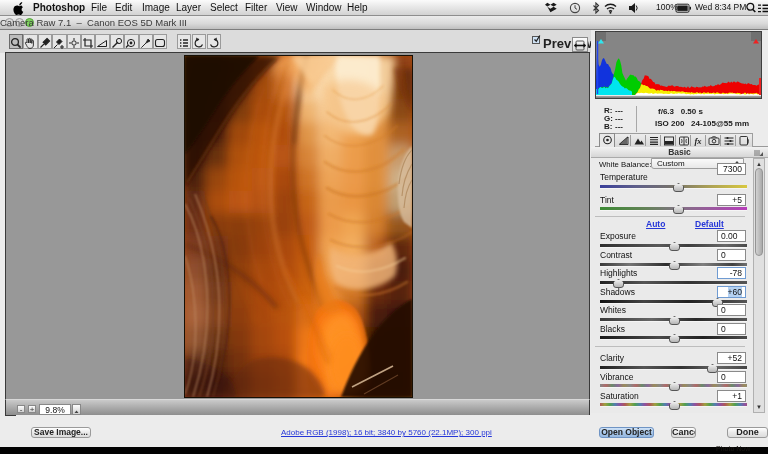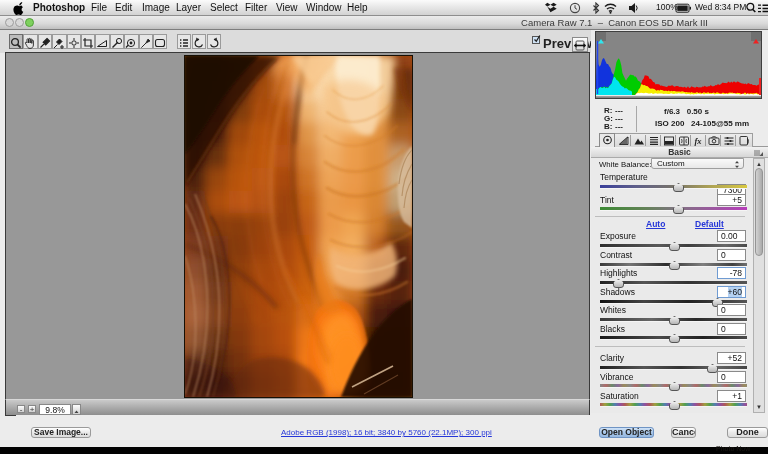--- a/index.html
+++ b/index.html
@@ -11,21 +11,21 @@
     background:linear-gradient(#fbfbfb,#e8e8e8 45%,#d2d2d2);
     border-bottom:1px solid #8e8e8e;box-sizing:border-box;}
   #menubar .mi{position:absolute;top:0;height:16px;line-height:15px;
     font-size:10px;color:#111;}
   
   #titlebar{left:0;top:16px;width:768px;height:14px;
     background:linear-gradient(#ececec,#d8d8d8 60%,#bfbfbf);
     border-bottom:1px solid #7d7d7d;box-sizing:border-box;}
   #titlebar .tl{position:absolute;top:2px;width:9px;height:9px;border-radius:50%;
     box-sizing:border-box;}
-  #wintitle{position:absolute;top:0px;width:708px;text-align:right;
+  #wintitle{position:absolute;top:0px;width:708px;text-align:left;
     font-size:9.5px;color:#3a3a3a;line-height:14px;}
   
   #toolbar{left:0;top:30px;width:591px;height:23px;background:#dcdcdc;}
   .tbtn{position:absolute;top:4px;width:14.4px;height:15px;background:#e6e6e6;
     border:1px solid #9a9a9a;box-sizing:border-box;}
   .tbtn.sel{background:#bcbcbc;border:1px solid #6c6c6c;}
   
   #canvas{left:5px;top:52px;width:585px;height:347px;background:#989898;
     border:1px solid #3a3a3a;border-bottom:none;box-sizing:border-box;}
   #photo{left:184px;top:55px;width:227px;height:341px;
@@ -493,21 +493,21 @@
     </div>
 
     <div class="abs" style="left:0;top:69px;width:177px;height:34px;font-size:8px;font-weight:bold;color:#1a1a1a;">
       <span class="abs" style="left:13px;top:7px;">R:</span>
       <span class="abs" style="left:24px;top:7px;">---</span>
       <span class="abs" style="left:13px;top:15px;">G:</span>
       <span class="abs" style="left:24px;top:15px;">---</span>
       <span class="abs" style="left:13px;top:23px;">B:</span>
       <span class="abs" style="left:24px;top:23px;">---</span>
       <div class="abs" style="left:45px;top:7px;width:1px;height:26px;background:#a8a8a8;"></div>
-      <span class="abs" style="left:73px;top:8px;">f/6.3&nbsp;&nbsp;&nbsp;0.50 s</span>
+      <span class="abs" style="left:67px;top:8px;">f/6.3&nbsp;&nbsp;&nbsp;0.50 s</span>
       <span class="abs" style="left:64px;top:20px;">ISO 200&nbsp;&nbsp;&nbsp;24-105@55 mm</span>
     </div>
 
     <div class="abs" style="left:4px;top:102px;width:196px;height:15px;border-bottom:1px solid #9a9a9a;box-sizing:border-box;">
       <div class="abs" style="left:4px;top:1px;width:152px;height:13px;background:linear-gradient(#ececec,#d8d8d8);border:1px solid #9e9e9e;"></div>
       <div class="abs" style="left:4px;top:1px;width:16px;height:14px;background:#e8e8e8;border:1px solid #8a8a8a;border-bottom:none;box-sizing:border-box;"></div>
       <svg class="abs" style="left:4px;top:2px;" width="153" height="12" viewBox="0 0 153 12">
         <g fill="none" stroke="#9e9e9e" stroke-width="1">
           <path d="M31.5 1v11M46.5 1v11M61.5 1v11M76.5 1v11M91.5 1v11M106.5 1v11M121.5 1v11M136.5 1v11"></path>
         </g>
@@ -570,21 +570,21 @@
 
       <span class="abs" style="left:8px;top:2px;font-size:7.8px;">White Balance:</span>
       <div class="abs" style="left:60px;top:0px;width:93px;height:11px;background:linear-gradient(#fafafa,#e8e8e8);border:1px solid #9e9e9e;border-radius:0 0 3px 3px;box-sizing:border-box;">
         <span class="abs" style="left:5px;top:0px;font-size:8px;line-height:10px;">Custom</span>
         <svg class="abs" style="right:3px;top:2px;" width="6" height="7">
           <path d="M3 0L5 2.3H1zM3 7L1 4.7h4z" fill="#444"></path>
         </svg>
       </div>
 
       <span class="abs" style="left:9px;top:14px;">Temperature</span>
-      <div class="pvbox" style="top:26px;">7300</div>
+      <div class="pvbox" style="top:5px;">7300</div>
       <div class="ptrack" style="top:27px;background:linear-gradient(to right,#3a3f9a,#60608a 25%,#77736a 50%,#ada255 75%,#d8c840);"></div>
       <div class="phandle" style="left:82px;top:25px;"></div>
 
       <span class="abs" style="left:9px;top:37px;">Tint</span>
       <div class="pvbox" style="top:36px;">+5</div>
       <div class="ptrack" style="top:49px;background:linear-gradient(to right,#3c8a34,#628356 30%,#7d767e 50%,#9a5a9e 75%,#b73cba);"></div>
       <div class="phandle" style="left:82px;top:47px;"></div>
       <div class="abs" style="left:4px;top:57.5px;width:150px;height:1px;background:#bdbdbd;"></div>
 
       <span class="abs" style="left:55px;top:61px;color:#2536d8;font-weight:bold;font-size:8.5px;text-decoration:underline;">Auto</span>

